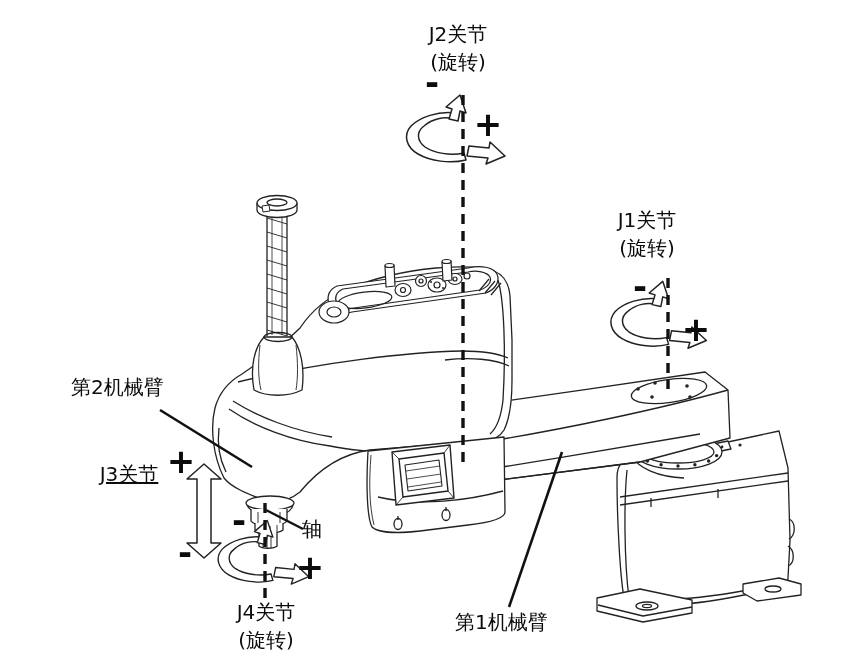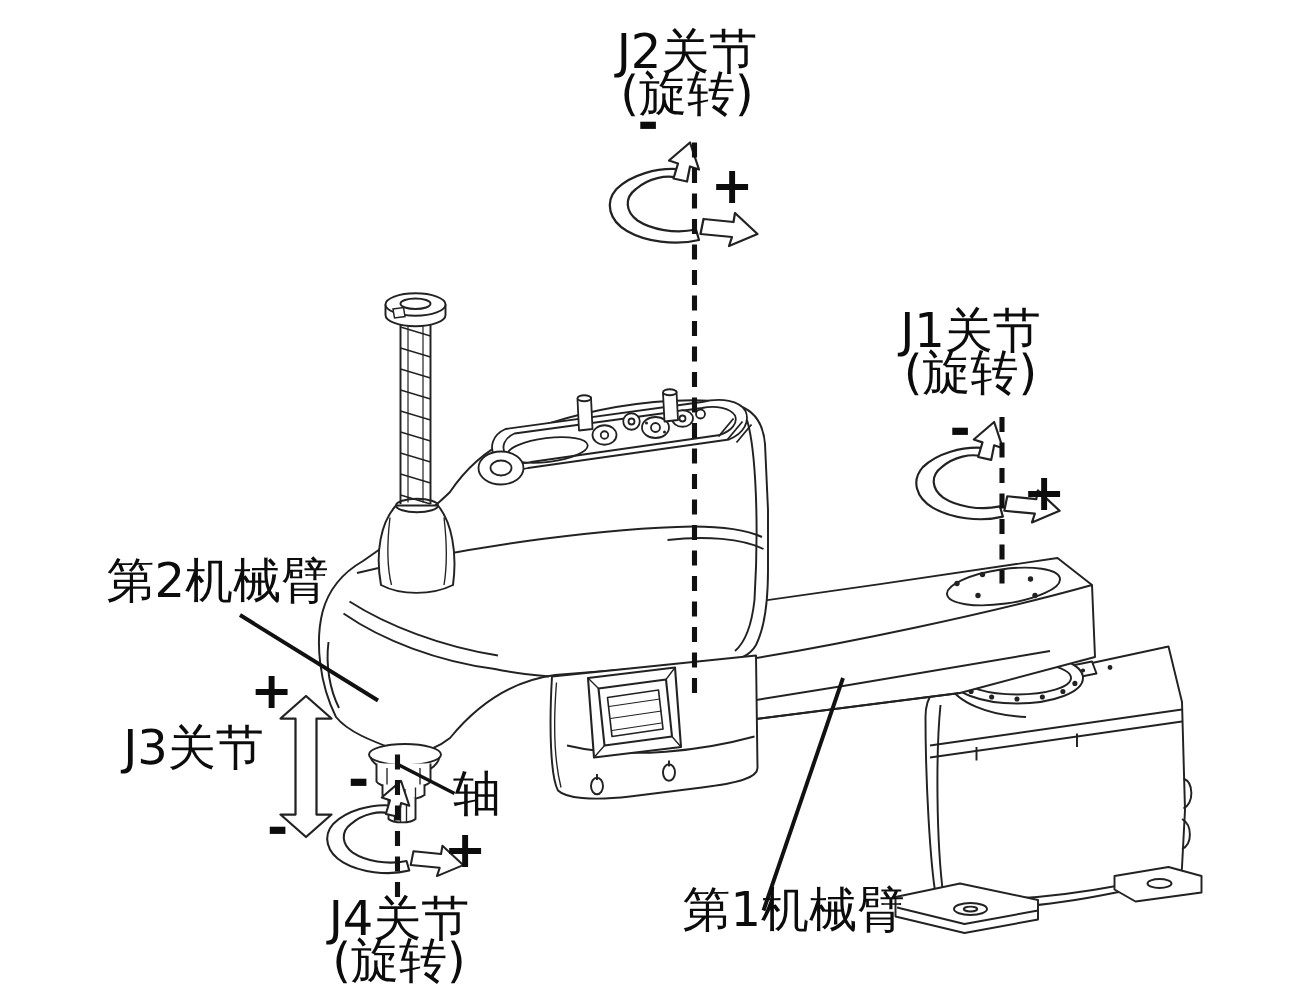--- a/index.html
+++ b/index.html
@@ -1,21 +1,21 @@
 <!DOCTYPE html>
 <html><head>
 <meta charset="utf-8">
 <style>
   html,body{margin:0;padding:0;background:#fff;}
   .canvas{
     position:relative;width:860px;height:666px;background:#fff;overflow:hidden;
     font-family:"DejaVu Sans","Liberation Sans",sans-serif;color:#0c0c0c;
   }
   .canvas svg{position:absolute;left:0;top:0;}
-  .lbl{position:absolute;font-size:32px;line-height:28px;font-weight:500;white-space:nowrap;}
+  .lbl{position:absolute;font-size:20px;line-height:28px;font-weight:500;white-space:nowrap;}
   .lbl.center{text-align:center;}
   .sign{position:absolute;font-size:34px;line-height:32px;font-weight:700;text-align:center;width:30px;}
 </style>
 </head>
 <body>
 
 <div class="canvas">
 
 <svg width="860" height="666" viewBox="0 0 860 666">
   <defs>
@@ -208,30 +208,30 @@
 
 <div class="lbl center" style="left:590px;top:206px;width:114px;">
   <div>J1关节</div>
   <div>(旋转)</div>
 </div>
 <div class="sign" style="left:625px;top:270px;">-</div>
 <div class="sign" style="left:681px;top:313px;">+</div>
 
 <div class="lbl" style="left:71px;top:373px;text-align:right;">第2机械臂</div>
 
-<div class="lbl center" style="left:76px;top:484px;width:106px;">
+<div class="lbl center" style="left:76px;top:460px;width:106px;text-decoration:underline;">
   <div>J3关节</div>
 </div>
 <div class="sign" style="left:166px;top:445px;">+</div>
 <div class="sign" style="left:170px;top:536px;">-</div>
 
 <div class="sign" style="left:224px;top:504px;">-</div>
 <div class="sign" style="left:295px;top:551px;">+</div>
 <div class="lbl" style="left:302px;top:515px;">轴</div>
 
 <div class="lbl center" style="left:212px;top:598px;width:108px;">
   <div>J4关节</div>
   <div>(旋转)</div>
 </div>
 
-<div class="lbl" style="left:455px;top:592px;">第1机械臂</div>
+<div class="lbl" style="left:455px;top:608px;">第1机械臂</div>
 
 </div>
 
 </body></html>

